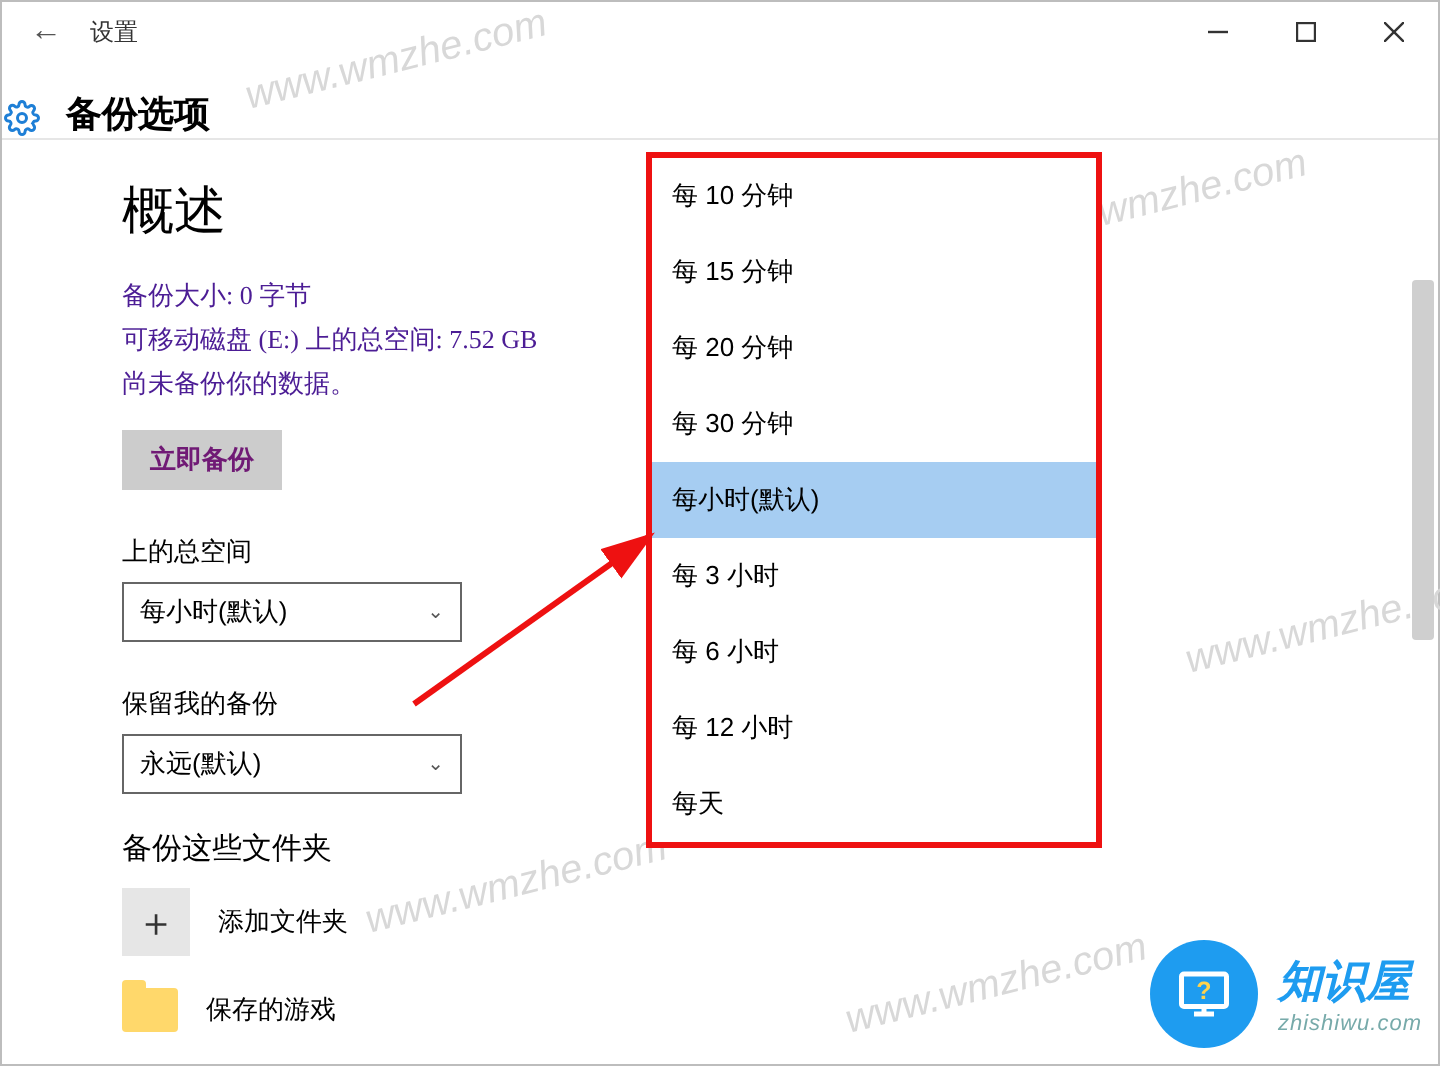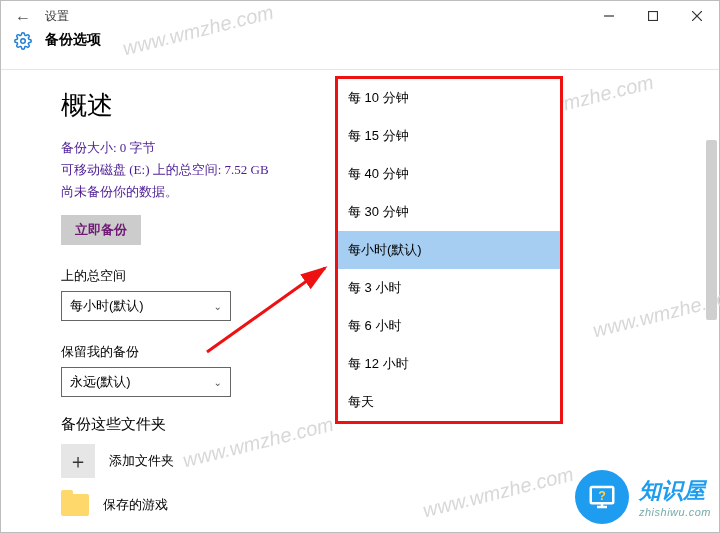--- a/index.html
+++ b/index.html
@@ -8,21 +8,21 @@
 
   
   .titlebar { height: 30px; display: flex; align-items: center; padding: 0 0 0 8px; font-size: 12px; color: #333; }
   .titlebar .back { width: 28px; height: 28px; display: flex; align-items: center; justify-content: center; font-size: 16px; color: #555; cursor: pointer; }
   .titlebar .title { margin-left: 8px; }
   .winbtns { position: absolute; right: 0; top: 0; display: flex; }
   .winbtn { width: 44px; height: 30px; display: flex; align-items: center; justify-content: center; font-size: 12px; color: #333; cursor: pointer; }
   .winbtn svg { width: 10px; height: 10px; stroke: #333; fill: none; stroke-width: 1.2; }
 
   
-  .headerrow { height: 38px; display: flex; align-items: flex-start; padding-left: 12px; font-size: 14px; font-weight: 600; }
+  .headerrow { height: 38px; display: flex; align-items: flex-end; font-size: 18px; font-weight: 600; }
   .gear { width: 20px; height: 20px; margin-right: 12px; display: flex; align-items: center; justify-content: center; }
   .gear svg { width: 18px; height: 18px; }
 
   .divider { height: 1px; background: #e6e6e6; }
 
   
   .content { padding: 18px 24px 0 24px; position: relative; height: calc(533px - 30px - 38px - 1px); margin-left: 36px; }
   h1.section { font-size: 26px; font-weight: 400; margin-bottom: 14px; }
   h2.section { font-size: 15px; font-weight: 400; margin-top: 18px; margin-bottom: 10px; }
   .line { font-size: 13px; color: #4c1d95; line-height: 22px; font-family: Liberation Serif, serif; }
@@ -36,21 +36,21 @@
   .addrow { display: flex; align-items: center; margin-top: 10px; }
   .addbtn { width: 34px; height: 34px; background: #e6e6e6; display: flex; align-items: center; justify-content: center; font-size: 20px; color: #333; cursor: pointer; border: none; }
   .addlabel { margin-left: 14px; font-size: 13px; }
 
   .folderrow { display: flex; align-items: center; margin-top: 16px; }
   .folder-icon { width: 28px; height: 22px; background: #ffd86b; border-radius: 2px; position: relative; }
   .folder-icon::before { content:""; position:absolute; top:-4px; left:0; width:12px; height:6px; background:#ffd86b; border-radius:2px 2px 0 0; }
   .folderlabel { margin-left: 14px; font-size: 13px; }
 
   
-  .popup-wrap { position: absolute; left: 298px; top: 6px; width: 228px; border: 3px solid #e11; background: #fff; }
+  .popup-wrap { position: absolute; left: 286px; top: 6px; width: 228px; border: 3px solid #e11; background: #fff; }
   .popup-item { height: 38px; display: flex; align-items: center; padding-left: 10px; font-size: 13px; cursor: pointer; }
   .popup-item.selected { background: #a6cdf2; }
 
   
   .arrow { position: absolute; left: 168px; top: 188px; width: 132px; height: 100px; pointer-events: none; }
   .arrow svg { width: 100%; height: 100%; }
 
   
   .wm { position: absolute; color: #d8d8d8; font-size: 20px; font-style: italic; transform: rotate(-14deg); pointer-events: none; user-select: none; font-family: Arial, sans-serif; }
   .wm1 { top: 18px; left: 120px; }
@@ -143,21 +143,21 @@
     </div>
     <div class="folderrow">
       <span class="folder-icon"></span>
       <span class="folderlabel">保存的游戏</span>
     </div>
 
     
     <div class="popup-wrap">
       <div class="popup-item">每 10 分钟</div>
       <div class="popup-item">每 15 分钟</div>
-      <div class="popup-item">每 40 分钟</div>
+      <div class="popup-item">每 20 分钟</div>
       <div class="popup-item">每 30 分钟</div>
       <div class="popup-item selected">每小时(默认)</div>
       <div class="popup-item">每 3 小时</div>
       <div class="popup-item">每 6 小时</div>
       <div class="popup-item">每 12 小时</div>
       <div class="popup-item">每天</div>
     </div>
 
     
     <div class="arrow">

